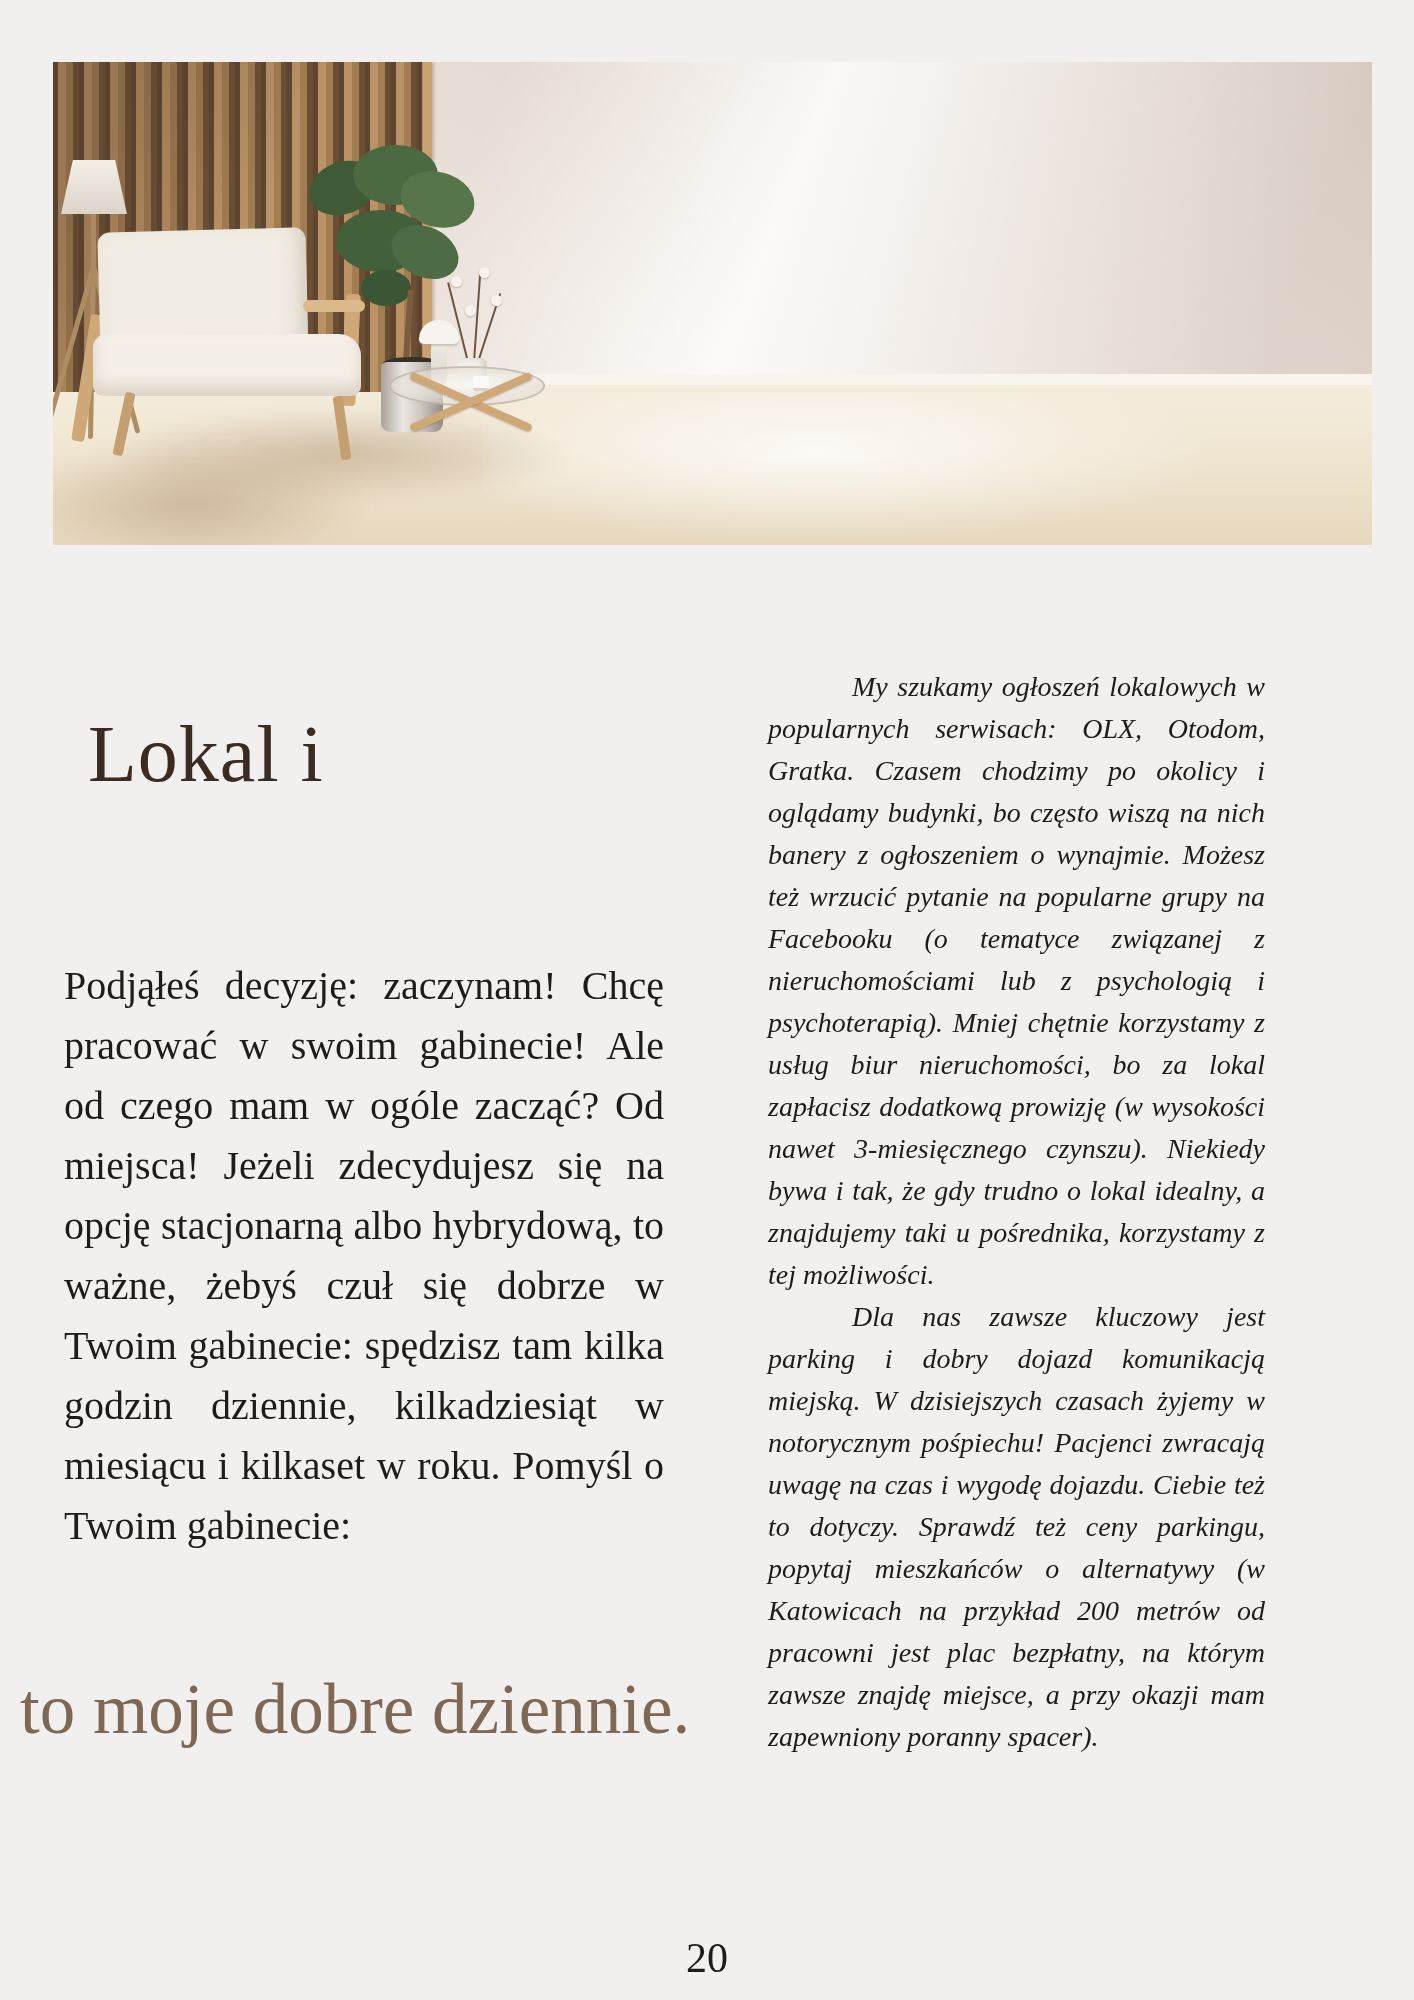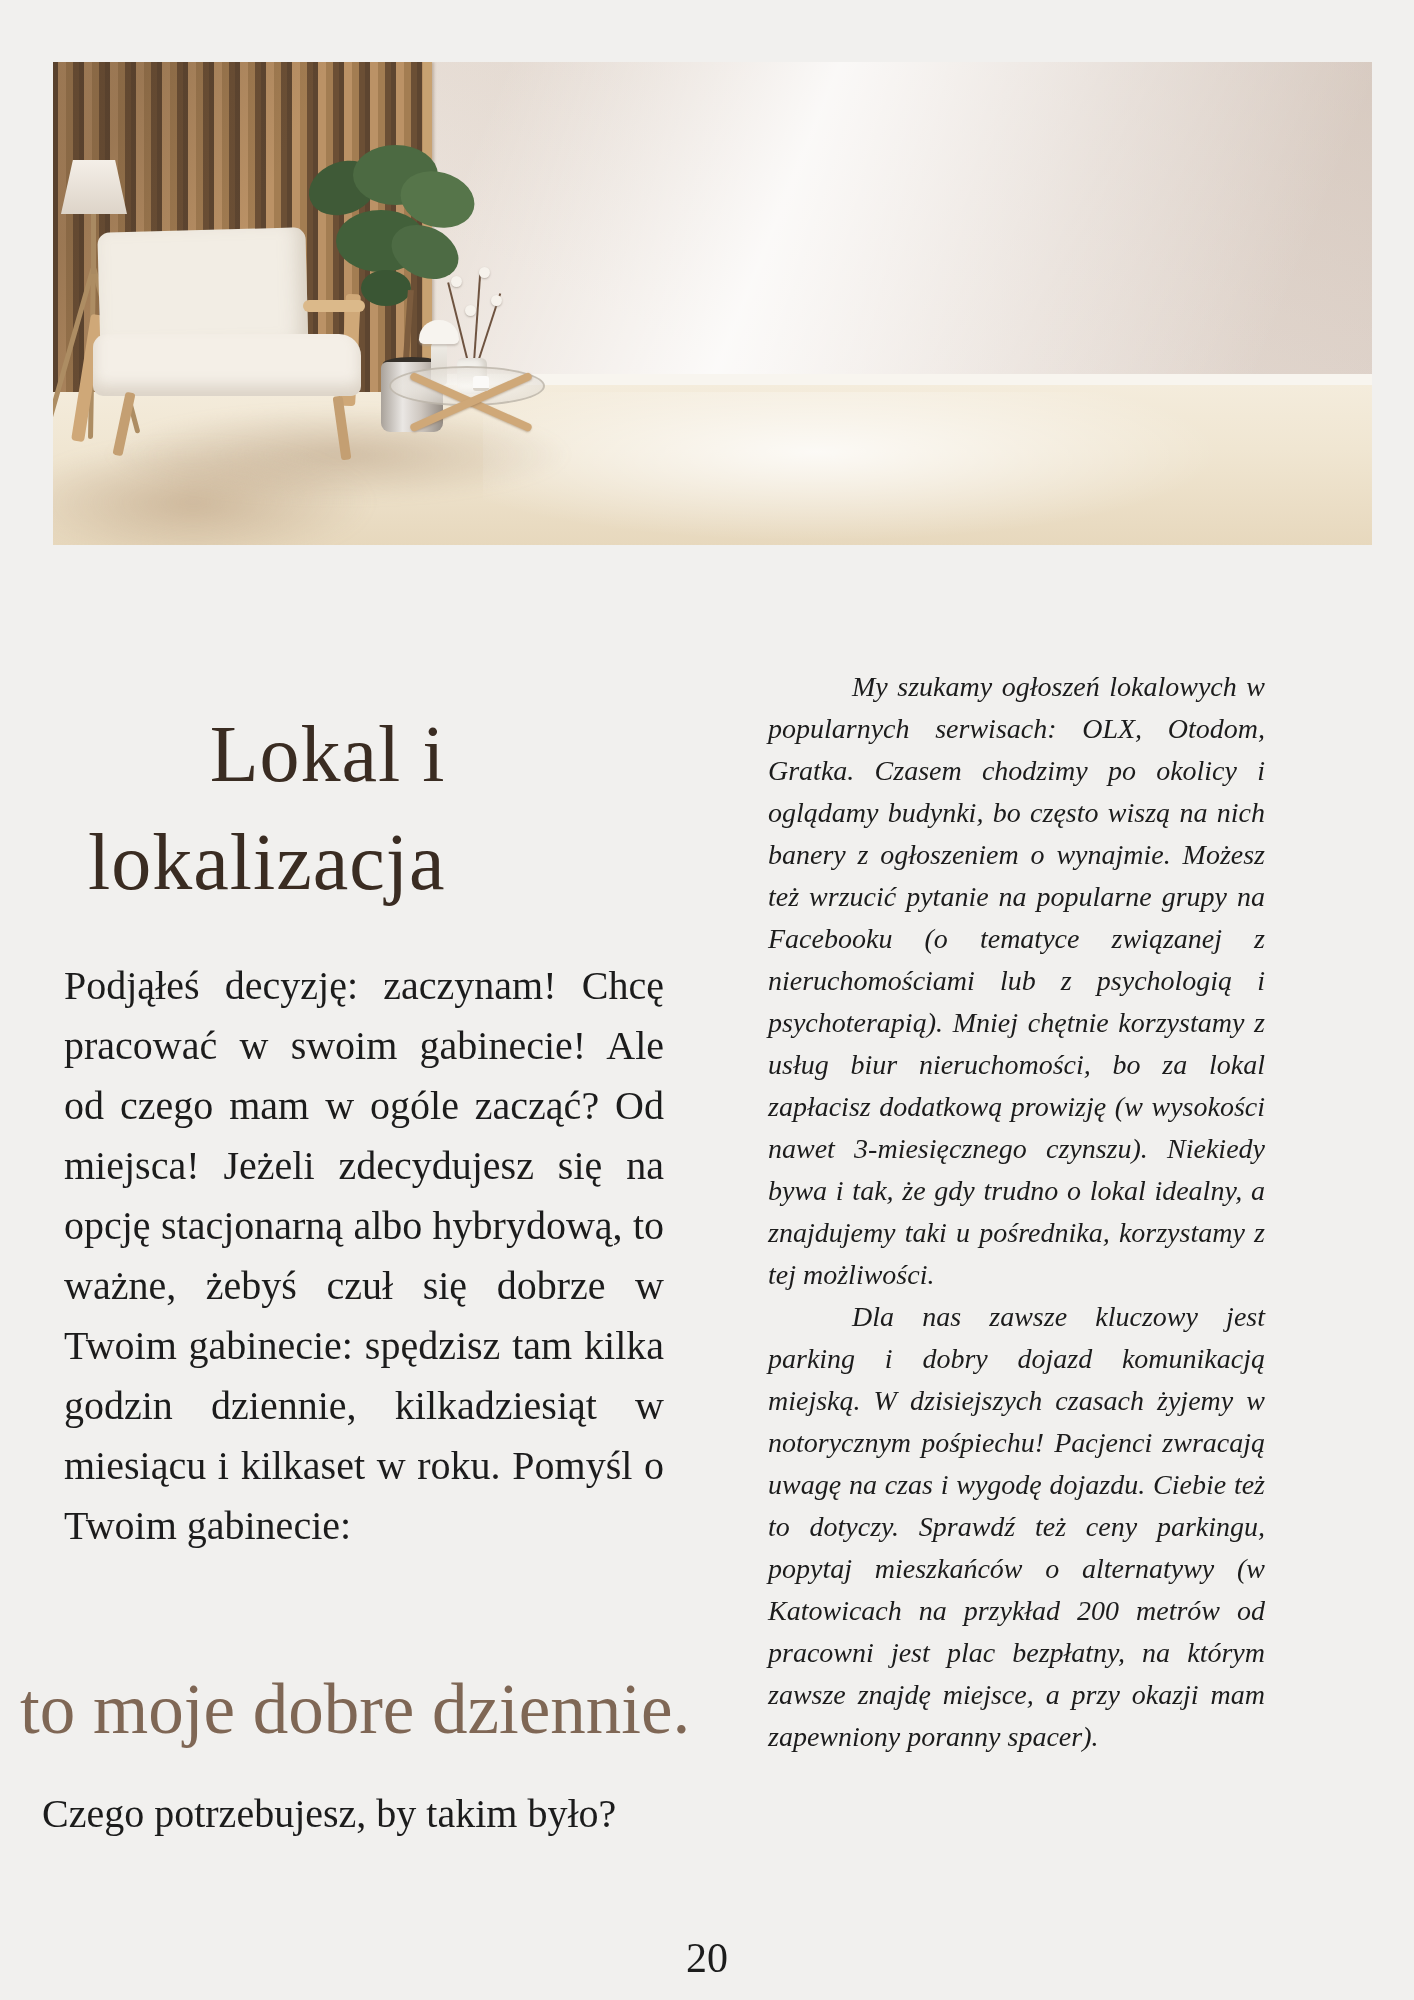--- a/index.html
+++ b/index.html
@@ -183,27 +183,26 @@
     </div>
 
     <div>
       <div class="table-top"></div>
       <div class="table-leg tl1"></div>
       <div class="table-leg tl2"></div>
       <div class="table-cup"></div>
     </div>
   </div>
 
-  <h1 class="title"><span>Lokal i</span><br><span>lokalizacja</span></h1>
+  <h1 class="title"><span>Lokal i</span><br></h1>
 
   <p class="left-body">Podjąłeś decyzję: zaczynam! Chcę pracować w swoim gabinecie! Ale od czego mam w ogóle zacząć? Od miejsca! Jeżeli zdecydujesz się na opcję stacjonarną albo hybrydową, to ważne, żebyś czuł się dobrze w Twoim gabinecie: spędzisz tam kilka godzin dziennie, kilkadziesiąt w miesiącu i kilkaset w roku. Pomyśl o Twoim gabinecie:</p>
 
   <div class="callout">to moje dobre dziennie.</div>
 
-  <p class="left-sub">Czego potrzebujesz, by takim było?</p>
 
   <div class="right-col">
     <p>My szukamy ogłoszeń lokalowych w popularnych serwisach: OLX, Otodom, Gratka. Czasem chodzimy po okolicy i oglądamy budynki, bo często wiszą na nich banery z ogłoszeniem o wynajmie. Możesz też wrzucić pytanie na popularne grupy na Facebooku (o tematyce związanej z nieruchomościami lub z psychologią i psychoterapią). Mniej chętnie korzystamy z usług biur nieruchomości, bo za lokal zapłacisz dodatkową prowizję (w wysokości nawet 3-miesięcznego czynszu). Niekiedy bywa i tak, że gdy trudno o lokal idealny, a znajdujemy taki u pośrednika, korzystamy z tej możliwości.</p>
     <p>Dla nas zawsze kluczowy jest parking i dobry dojazd komunikacją miejską. W dzisiejszych czasach żyjemy w notorycznym pośpiechu! Pacjenci zwracają uwagę na czas i wygodę dojazdu. Ciebie też to dotyczy. Sprawdź też ceny parkingu, popytaj mieszkańców o alternatywy (w Katowicach na przykład 200 metrów od pracowni jest plac bezpłatny, na którym zawsze znajdę miejsce, a przy okazji mam zapewniony poranny spacer).</p>
   </div>
 
   <div class="page-number">20</div>
 
 </div>
 

